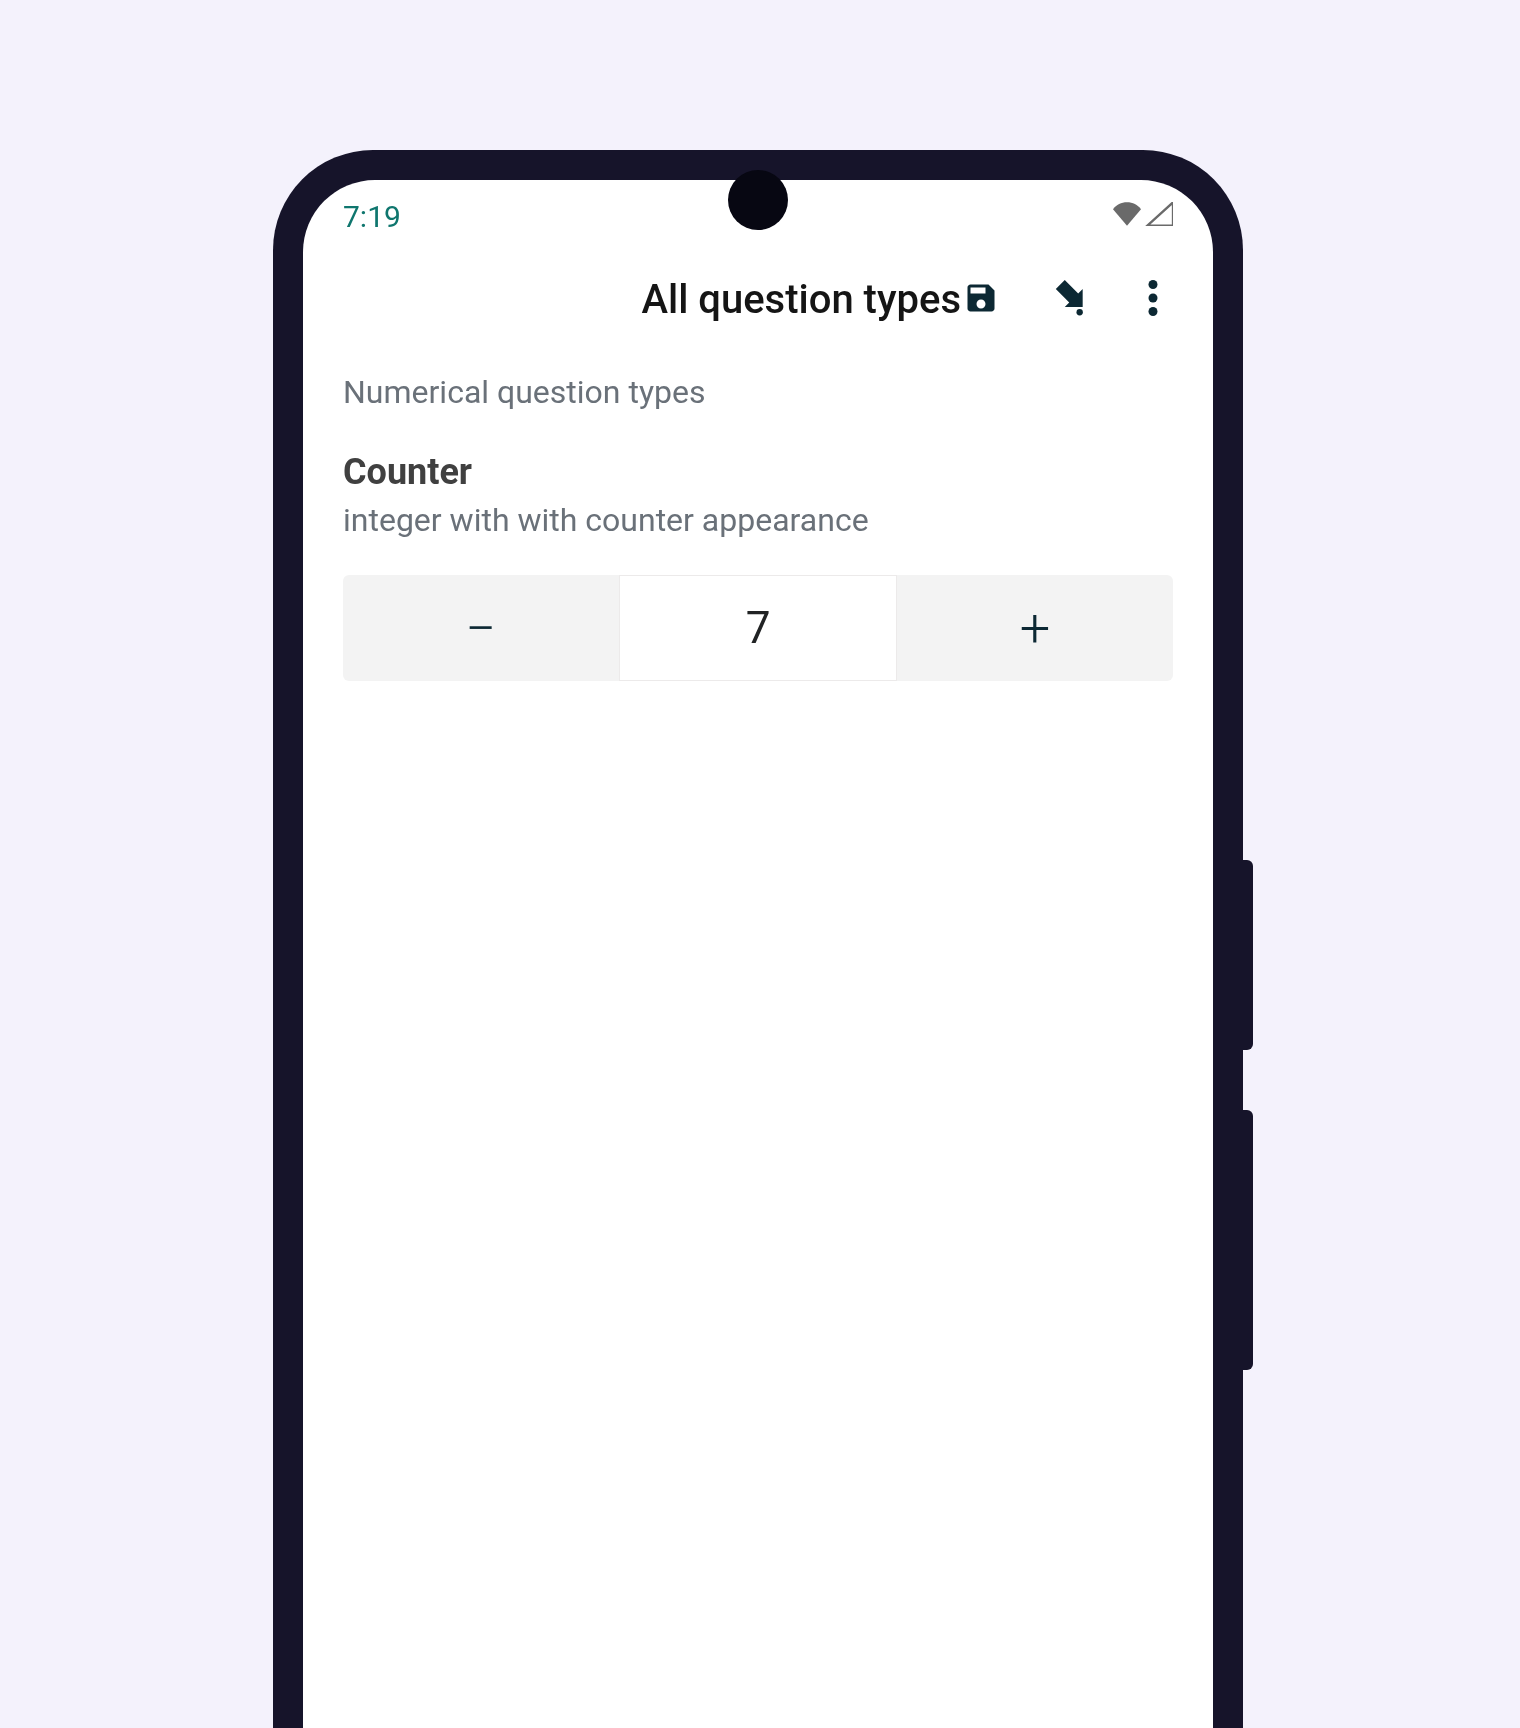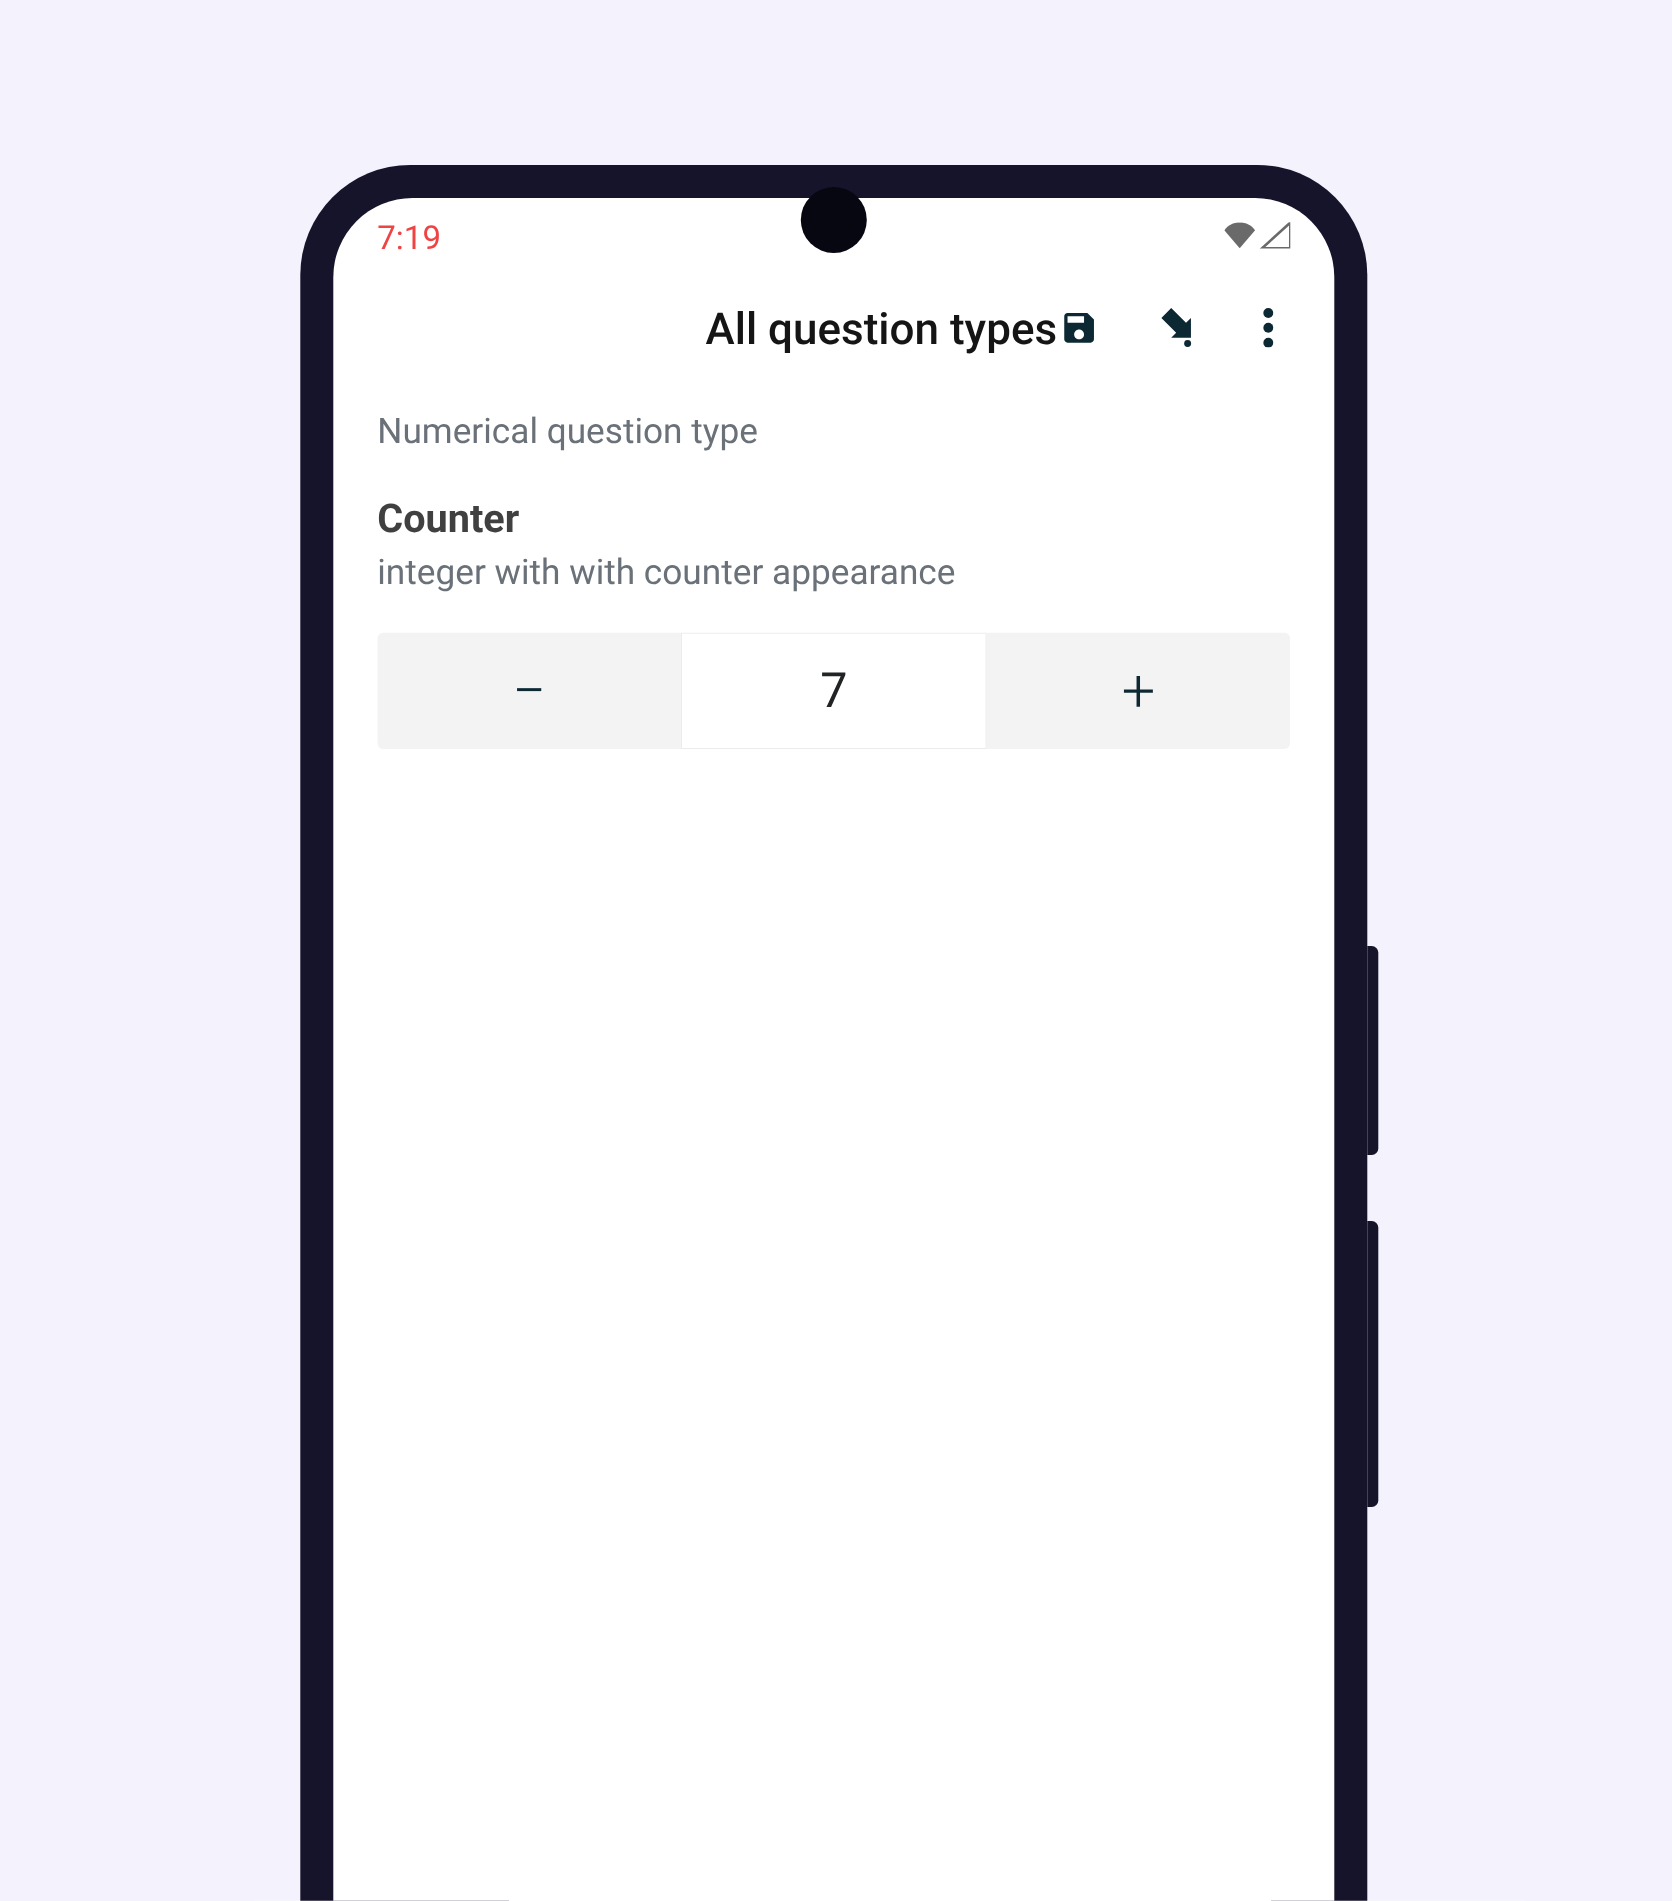--- a/index.html
+++ b/index.html
@@ -64,21 +64,21 @@
     }
     .status-bar {
       display: flex;
       justify-content: space-between;
       align-items: center;
       padding: 16px 40px 0 40px;
       height: 56px;
     }
     .status-time {
       font-size: 30px;
-      color: #ef4444;
+      color: #0f766e;
       font-weight: 400;
     }
     .status-icons {
       display: flex;
       align-items: center;
       gap: 4px;
     }
     .header-bar {
       display: flex;
       justify-content: flex-end;
@@ -204,21 +204,21 @@
               <circle cx="3" cy="3" r="3" fill="#0c2833"></circle>
               <circle cx="3" cy="12" r="3" fill="#0c2833"></circle>
               <circle cx="3" cy="21" r="3" fill="#0c2833"></circle>
             </svg>
           </span>
         </div>
       </div>
     </div>
 
     <div class="content">
-      <div class="section-label">Numerical question type</div>
+      <div class="section-label">Numerical question types</div>
       <div class="question-title">Counter</div>
       <div class="question-subtitle">integer with with counter appearance</div>
 
       <div class="counter-widget">
         <div class="counter-btn">−</div>
         <div class="counter-value">7</div>
         <div class="counter-btn">+</div>
       </div>
     </div>
 

